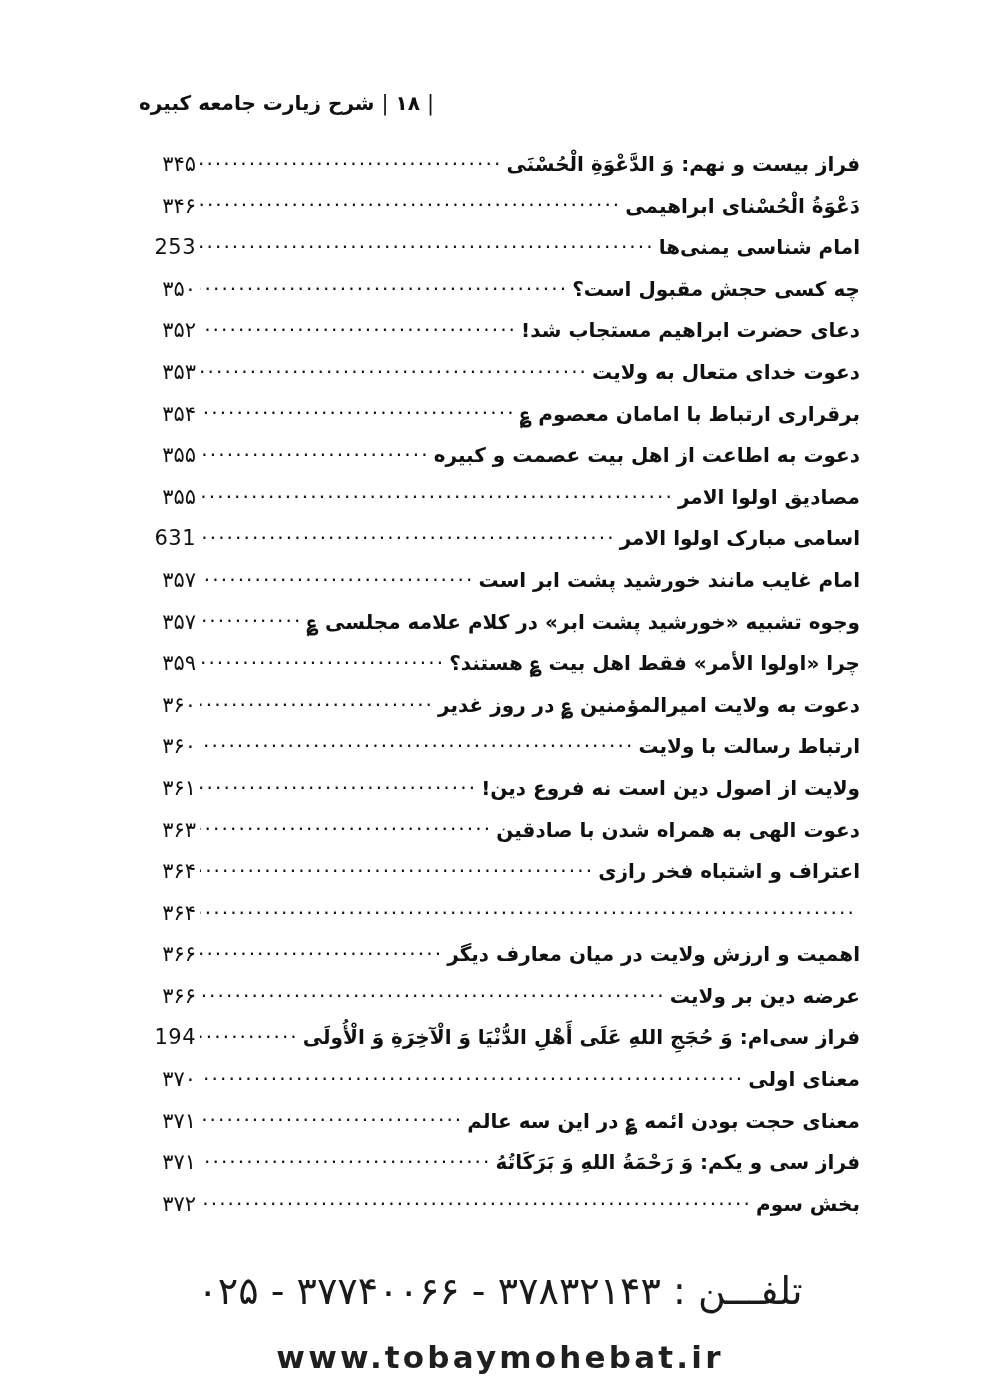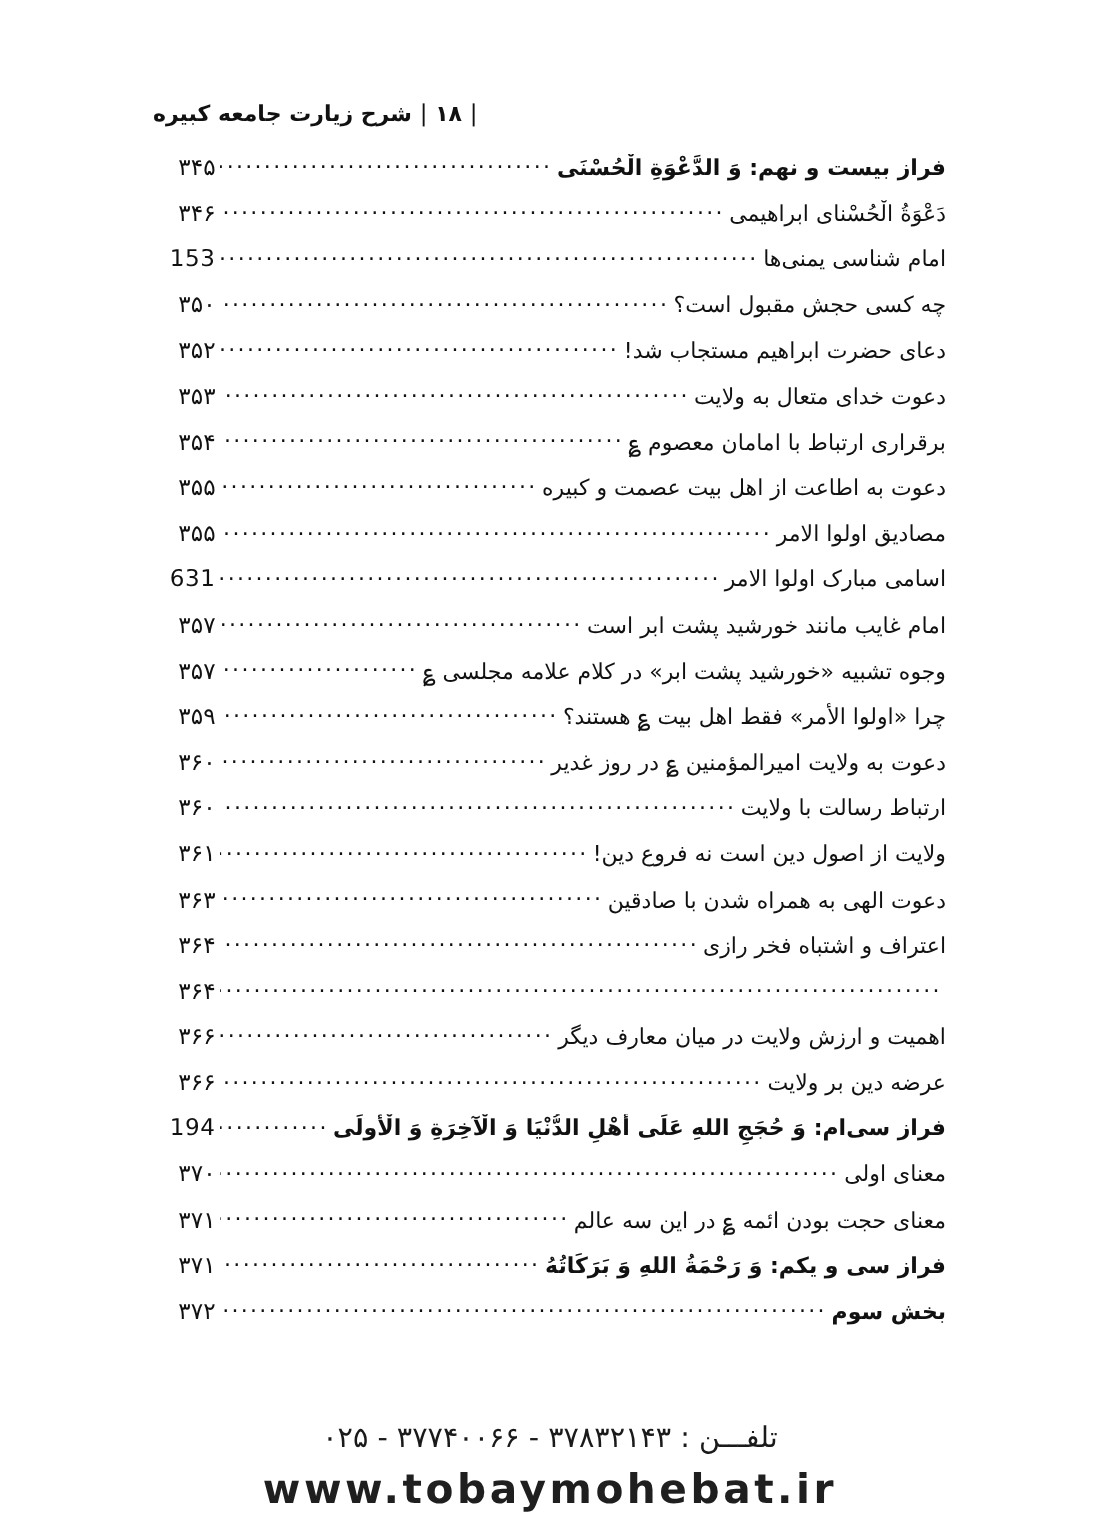--- a/index.html
+++ b/index.html
@@ -67,21 +67,21 @@
     flex-direction: row;
     align-items: baseline;
     direction: rtl;
     height: 41.6px;
     white-space: nowrap;
     overflow: hidden;
   }
 
   .toc-title {
     font-size: 20px;
-    font-weight: 400;
+    font-weight: 700;
     flex: 0 0 auto;
     letter-spacing: 0;
   }
   .toc-row.bold .toc-title { font-weight: 700; }
 
   .toc-dots {
     flex: 1 1 auto;
     min-width: 6px;
     margin: 0 4px;
     overflow: hidden;
@@ -99,43 +99,44 @@
     white-space: nowrap;
   }
 
   .toc-page {
     flex: 0 0 auto;
     font-size: 21px;
     font-weight: 400;
     min-width: 58px;
     text-align: right;
     letter-spacing: 0.5px;
+    margin-top: 12px;
   }
   .toc-row.bold .toc-page { font-weight: 400; }
 
   
   .page-footer {
     position: absolute;
     left: 0;
     right: 0;
     bottom: 24px;
     text-align: center;
     direction: rtl;
   }
   .footer-phone {
-    font-size: 26px;
+    font-size: 38px;
     font-weight: 400;
     letter-spacing: 1.5px;
     color: #1a1a1a;
-    margin-bottom: 10px;
+    margin-bottom: 26px;
     white-space: nowrap;
   }
   .footer-site {
     direction: ltr;
-    font-size: 37px;
+    font-size: 31px;
     font-weight: 700;
     letter-spacing: 3.2px;
     color: #1f1f1f;
     white-space: nowrap;
   }
 </style>
 </head>
 <body>
 
 <div class="page">
@@ -156,21 +157,21 @@
         <span class="toc-page">۳۴۵</span>
       </div>
       <div class="toc-row">
         <span class="toc-title">دَعْوَةُ الْحُسْنای ابراهیمی</span>
         <span class="toc-dots"></span>
         <span class="toc-page">۳۴۶</span>
       </div>
       <div class="toc-row">
         <span class="toc-title">امام شناسی یمنی‌ها</span>
         <span class="toc-dots"></span>
-        <span class="toc-page">153</span>
+        <span class="toc-page">253</span>
       </div>
       <div class="toc-row">
         <span class="toc-title">چه کسی حجش مقبول است؟</span>
         <span class="toc-dots"></span>
         <span class="toc-page">۳۵۰</span>
       </div>
       <div class="toc-row">
         <span class="toc-title">دعای حضرت ابراهیم مستجاب شد!</span>
         <span class="toc-dots"></span>
         <span class="toc-page">۳۵۲</span>

